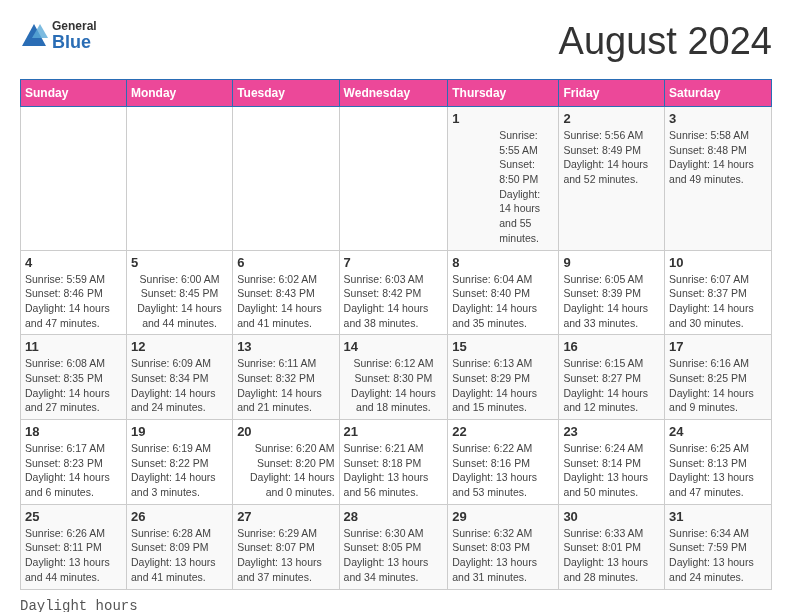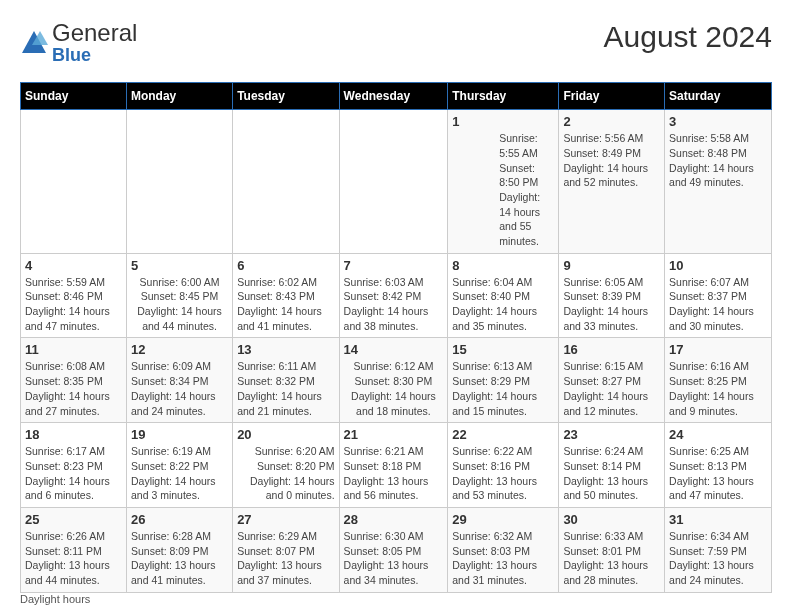--- a/index.html
+++ b/index.html
@@ -19,53 +19,53 @@
     .logo {
       display: flex;
       align-items: center;
     }
     .logo-text {
       display: flex;
       flex-direction: column;
       line-height: 1.1;
     }
     .logo-general {
-      font-size: 24px;
-      font-weight: normal;
+      font-size: 12px;
+      font-weight: bold;
       color: #333;
     }
     .logo-blue {
       font-size: 18px;
       font-weight: bold;
       color: #2a6db5;
     }
     .logo-icon {
       width: 28px;
       height: 28px;
       margin-right: 4px;
     }
     .title-block {
       text-align: right;
     }
     .month-title {
-      font-size: 30px;
+      font-size: 38px;
       font-weight: normal;
       color: #333;
     }
     .location-title {
       font-size: 16px;
       color: #555;
     }
     table {
       width: 100%;
       border-collapse: collapse;
       font-size: 11px;
     }
     thead tr th {
-      background: #000000;
+      background: #ec4899;
       color: #fff;
       padding: 6px 4px;
       text-align: left;
       font-size: 12px;
       font-weight: bold;
       border: 1px solid #2a6db5;
     }
     tbody tr td {
       border: 1px solid #ccc;
       vertical-align: top;
@@ -85,22 +85,24 @@
     }
     .day-info {
       color: #444;
       font-size: 10.5px;
       line-height: 1.4;
     }
     .empty-cell {
       background: #fff !important;
     }
     .footer-note {
-      font-size: 11px;
+      margin-top: 8px;
+      font-size: 14px;
       color: #555;
+      font-family: Liberation Mono, monospace;
     }
   </style>
 </head>
 <body>
 
 <div class="header">
   <div class="logo">
     <svg class="logo-icon" viewBox="0 0 28 28">
       <polygon points="14,2 26,24 2,24" fill="#2a6db5"></polygon>
       <polygon points="20,2 28,16 12,16" fill="#5baad8" opacity="0.8"></polygon>

